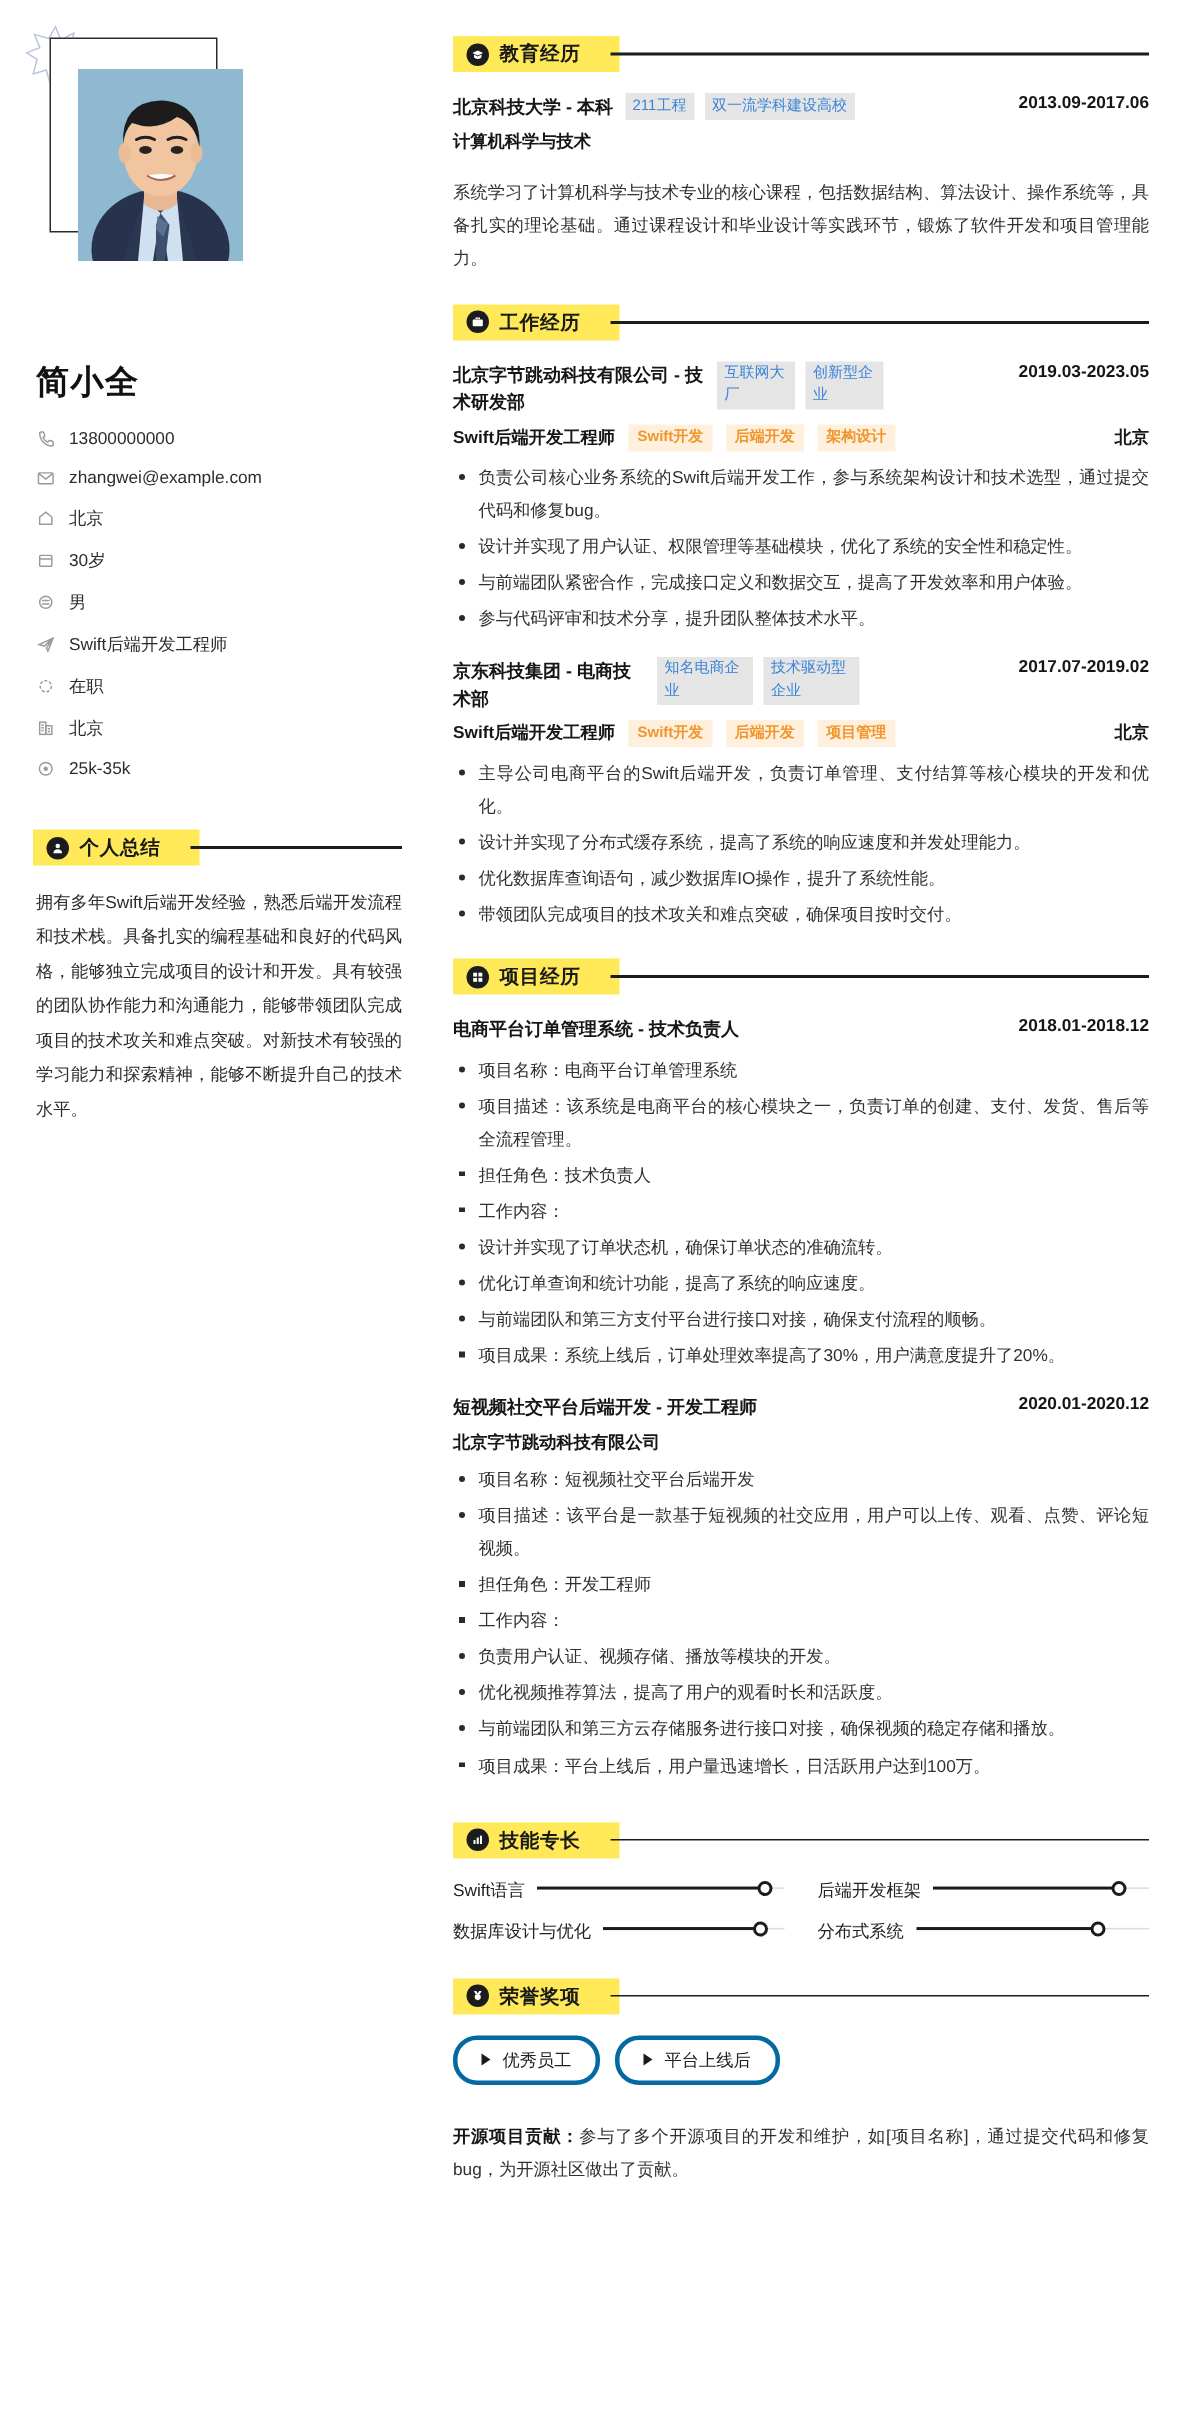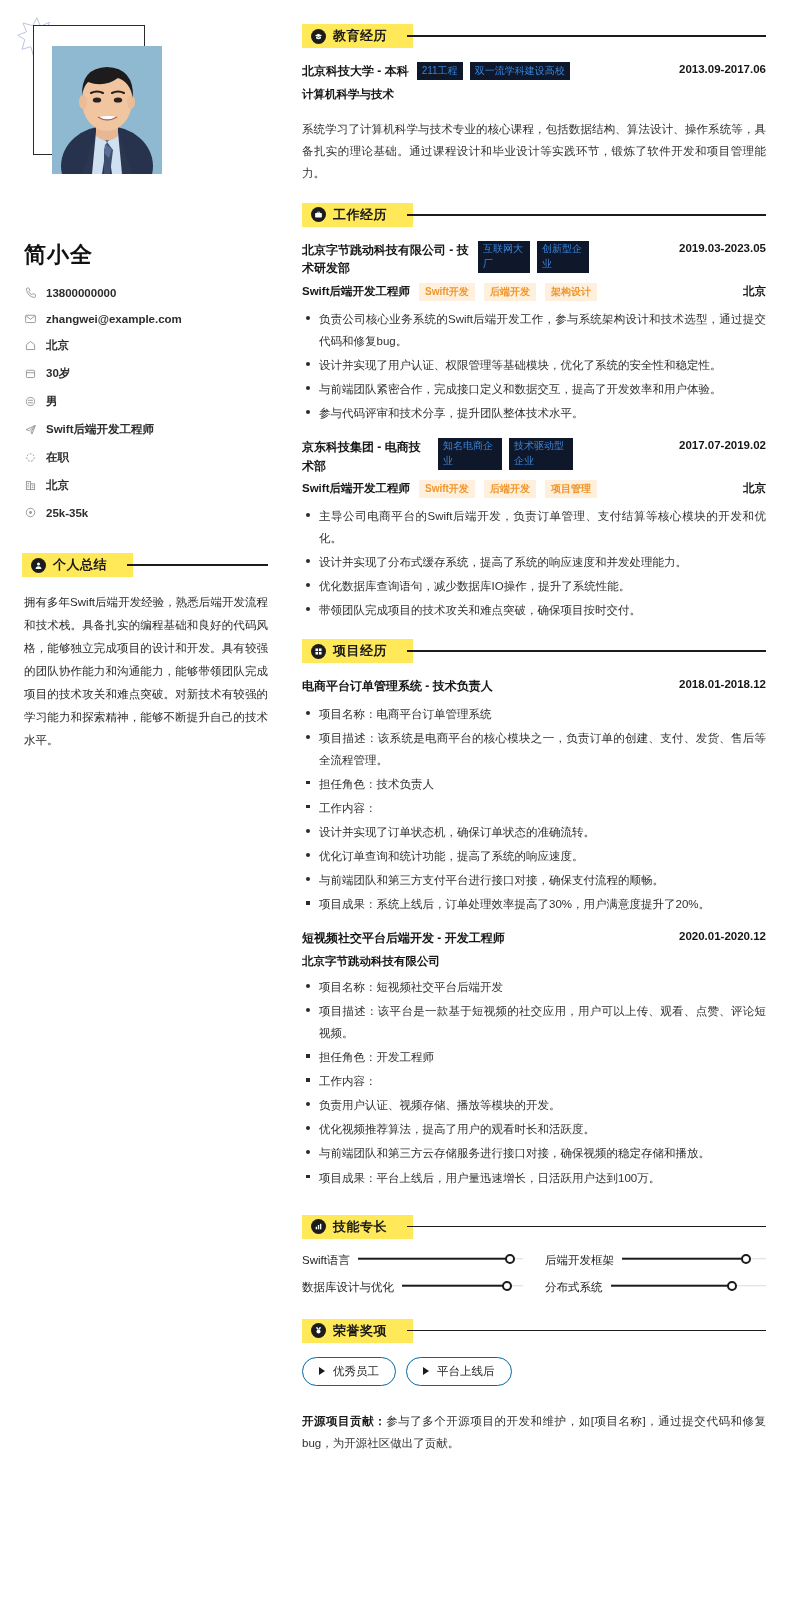--- a/index.html
+++ b/index.html
@@ -64,21 +64,20 @@
   }
 
   .contact-list { list-style: none; margin-left: 2px; }
   .contact-item {
     display: flex;
     align-items: center;
     gap: 9px;
     margin-bottom: 13px;
     font-size: 11.5px;
     color: #2c2c2c;
-    font-weight: bold;
   }
   .contact-item .ci-icon {
     width: 13px; height: 13px;
     flex: 0 0 13px;
     display: inline-flex; align-items: center; justify-content: center;
     color: #9a9a9a;
   }
   .contact-item .ci-icon svg { width: 13px; height: 13px; display:block; }
 
   
@@ -141,21 +140,21 @@
   }
   .entry-title.wrapcap { max-width: 168px; }
   .tag-group { display: flex; gap: 7px; flex: 0 0 auto; }
   .tag {
     font-size: 10px;
     line-height: 1.45;
     padding: 1.5px 5px;
     white-space: normal;
     max-width: 52px;
   }
-  .tag.blue { background: #0f172a; color: #3a84d8; }
+  .tag.blue { background: #e5e5e5; color: #3a84d8; }
   .tag.wide { max-width: 64px; }
   .entry-date {
     margin-left: auto;
     font-size: 11.5px;
     font-weight: bold;
     color: #161616;
     white-space: nowrap;
     padding-top: 1px;
   }
   .role-row {
@@ -231,21 +230,21 @@
     position: absolute; top: 50%;
     transform: translate(-50%, -50%);
     width: 10px; height: 10px; border-radius: 50%;
     background: #fff; border: 2px solid #1b1b1b;
   }
 
   
   .award-row { display: flex; gap: 10px; margin-top: 2px; }
   .award-chip {
     display: inline-flex; align-items: center; gap: 8px;
-    border: 1px solid #0369a1;
+    border: 3px solid #0369a1;
     border-radius: 16px;
     padding: 6px 16px;
     font-size: 11.5px;
     color: #222;
     background: #fff;
   }
   .award-chip .tri {
     width: 0; height: 0;
     border-left: 6px solid #1b1b1b;
     border-top: 4px solid transparent;

